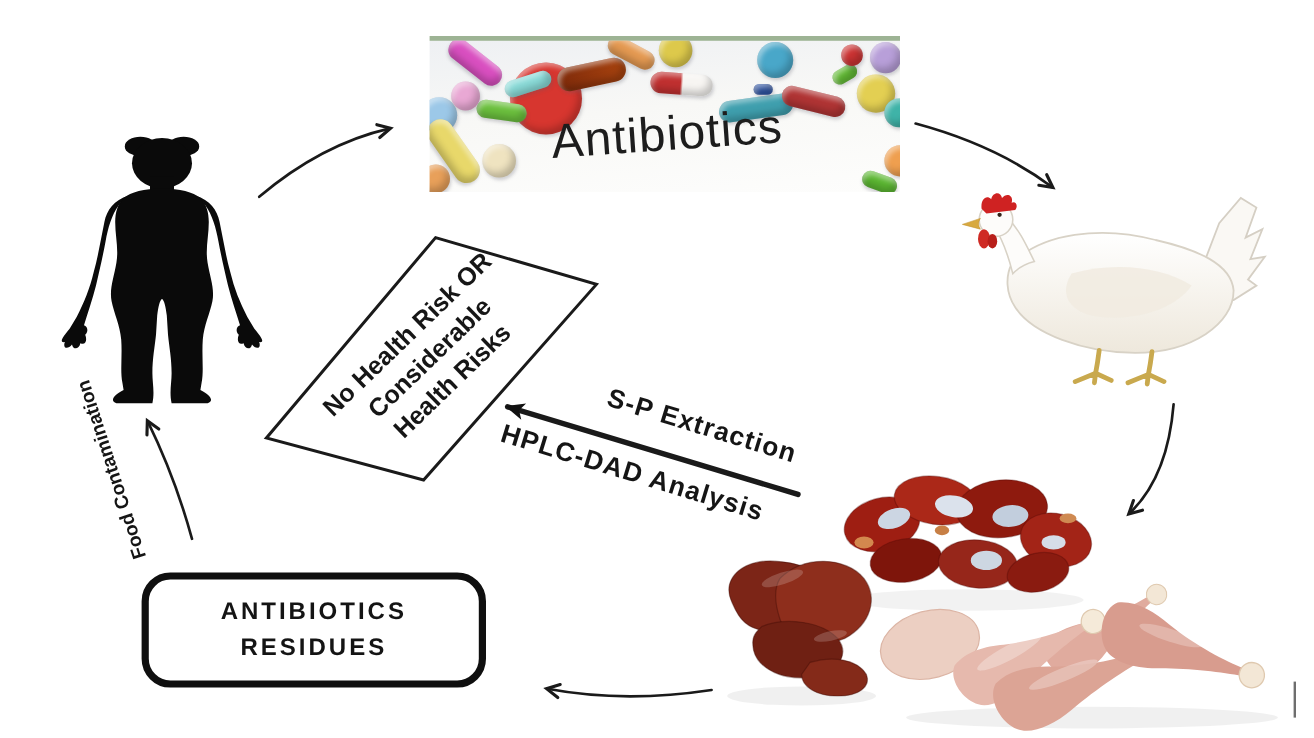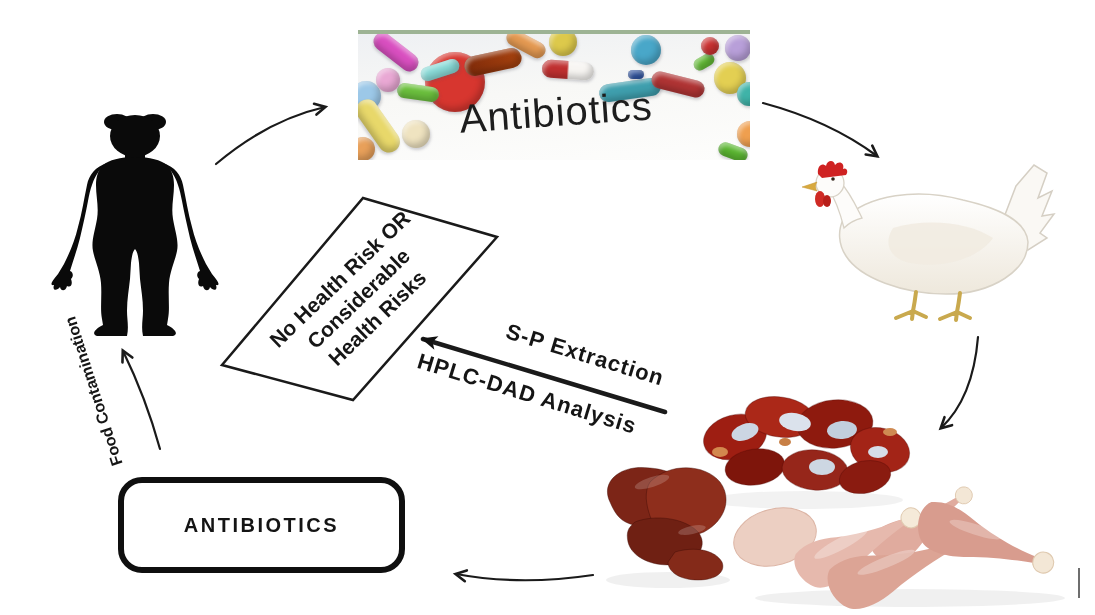--- a/index.html
+++ b/index.html
@@ -208,20 +208,21 @@
   </svg>
 
   <div id="risk-text">
     <div>No Health Risk OR</div>
     <div>Considerable</div>
     <div>Health Risks</div>
   </div>
 
   <div id="residues-box">
     <div>ANTIBIOTICS</div>
+    <div>RESIDUES</div>
   </div>
 
   <div id="lbl-food" class="rlabel">Food Contamination</div>
   <div id="lbl-sp" class="rlabel">S-P Extraction</div>
   <div id="lbl-hplc" class="rlabel">HPLC-DAD Analysis</div>
 
   <div id="caret"></div>
 </div>
 
 </body></html>

